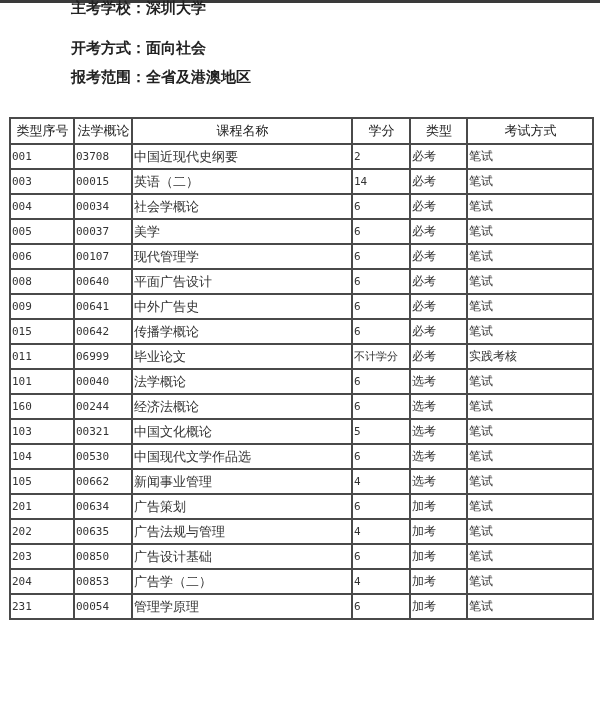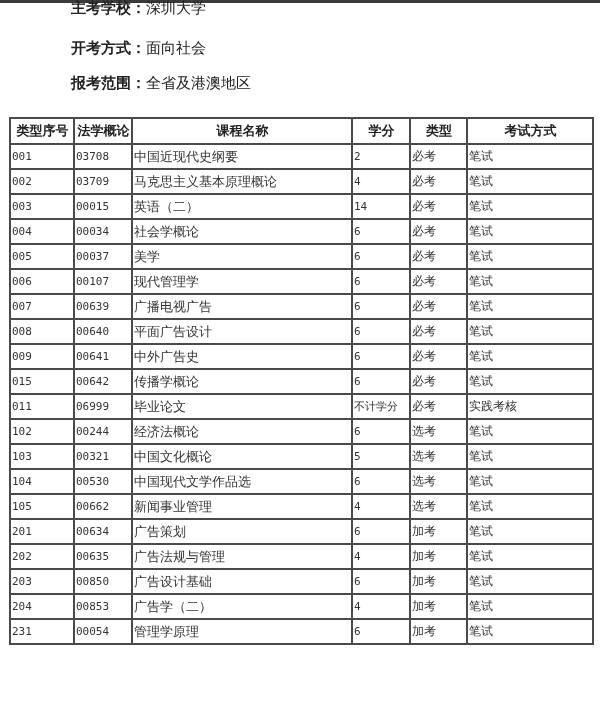--- a/index.html
+++ b/index.html
@@ -23,43 +23,43 @@
     }
     .info-line {
       position: absolute;
       left: 28px;
       font-size: 15px;
       line-height: 20px;
       white-space: nowrap;
       color: #222;
     }
     .info-line .label { font-weight: bold; margin-left: 43px; }
-    .info-line .value { font-weight: normal; margin-top: 36px; }
+    .info-line .value { font-weight: bold; margin-top: 36px; }
     #line-school { top: -2px; }
     #line-mode   { top: 38px; }
-    #line-scope  { top: 73px; }
+    #line-scope  { top: 67px; }
 
     table.course-table {
       position: absolute;
       left: 9px;
       top: 117px;
       width: 583px;
       border-collapse: collapse;
       table-layout: fixed;
       font-size: 12px;
     }
     .course-table th, .course-table td {
       border: 2px solid #4a4a4a;
       padding: 0 0 0 1px;
       height: 23px;
       white-space: nowrap;
       overflow: hidden;
     }
     .course-table th {
-      font-weight: bold;
+      font-weight: normal;
       font-size: 13px;
       text-align: center;
       height: 24px;
       color: #222;
       margin-left: 48px;
     }
     .course-table td {
       text-align: left;
       color: #333;
       font-family: "DejaVu Sans", sans-serif;
@@ -113,28 +113,20 @@
   <tbody id="course-body">
       <tr>
         <td class="num">001</td>
         <td class="num">03708</td>
         <td class="name">中国近现代史纲要</td>
         <td class="num">2</td>
         <td>必考</td>
         <td>笔试</td>
       </tr>
       <tr>
-        <td class="num">002</td>
-        <td class="num">03709</td>
-        <td class="name">马克思主义基本原理概论</td>
-        <td class="num">4</td>
-        <td>必考</td>
-        <td>笔试</td>
-      </tr>
-      <tr>
         <td class="num">003</td>
         <td class="num">00015</td>
         <td class="name">英语（二）</td>
         <td class="num">14</td>
         <td>必考</td>
         <td>笔试</td>
       </tr>
       <tr>
         <td class="num">004</td>
         <td class="num">00034</td>
@@ -153,28 +145,20 @@
       </tr>
       <tr>
         <td class="num">006</td>
         <td class="num">00107</td>
         <td class="name">现代管理学</td>
         <td class="num">6</td>
         <td>必考</td>
         <td>笔试</td>
       </tr>
       <tr>
-        <td class="num">007</td>
-        <td class="num">00639</td>
-        <td class="name">广播电视广告</td>
-        <td class="num">6</td>
-        <td>必考</td>
-        <td>笔试</td>
-      </tr>
-      <tr>
         <td class="num">008</td>
         <td class="num">00640</td>
         <td class="name">平面广告设计</td>
         <td class="num">6</td>
         <td>必考</td>
         <td>笔试</td>
       </tr>
       <tr>
         <td class="num">009</td>
         <td class="num">00641</td>
@@ -193,21 +177,29 @@
       </tr>
       <tr>
         <td class="num">011</td>
         <td class="num">06999</td>
         <td class="name">毕业论文</td>
         <td class="num">不计学分</td>
         <td>必考</td>
         <td>实践考核</td>
       </tr>
       <tr>
-        <td class="num">102</td>
+        <td class="num">101</td>
+        <td class="num">00040</td>
+        <td class="name">法学概论</td>
+        <td class="num">6</td>
+        <td>选考</td>
+        <td>笔试</td>
+      </tr>
+      <tr>
+        <td class="num">160</td>
         <td class="num">00244</td>
         <td class="name">经济法概论</td>
         <td class="num">6</td>
         <td>选考</td>
         <td>笔试</td>
       </tr>
       <tr>
         <td class="num">103</td>
         <td class="num">00321</td>
         <td class="name">中国文化概论</td>

